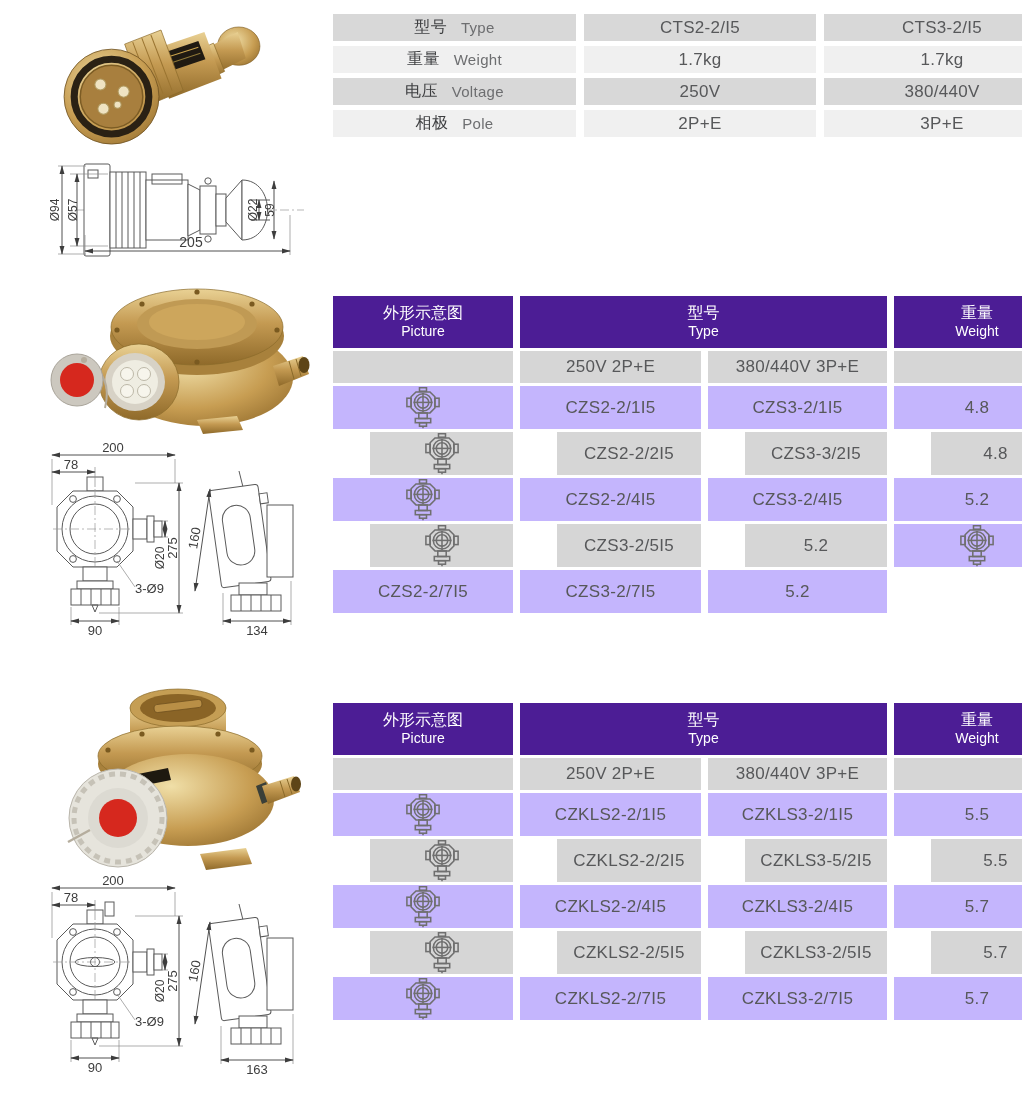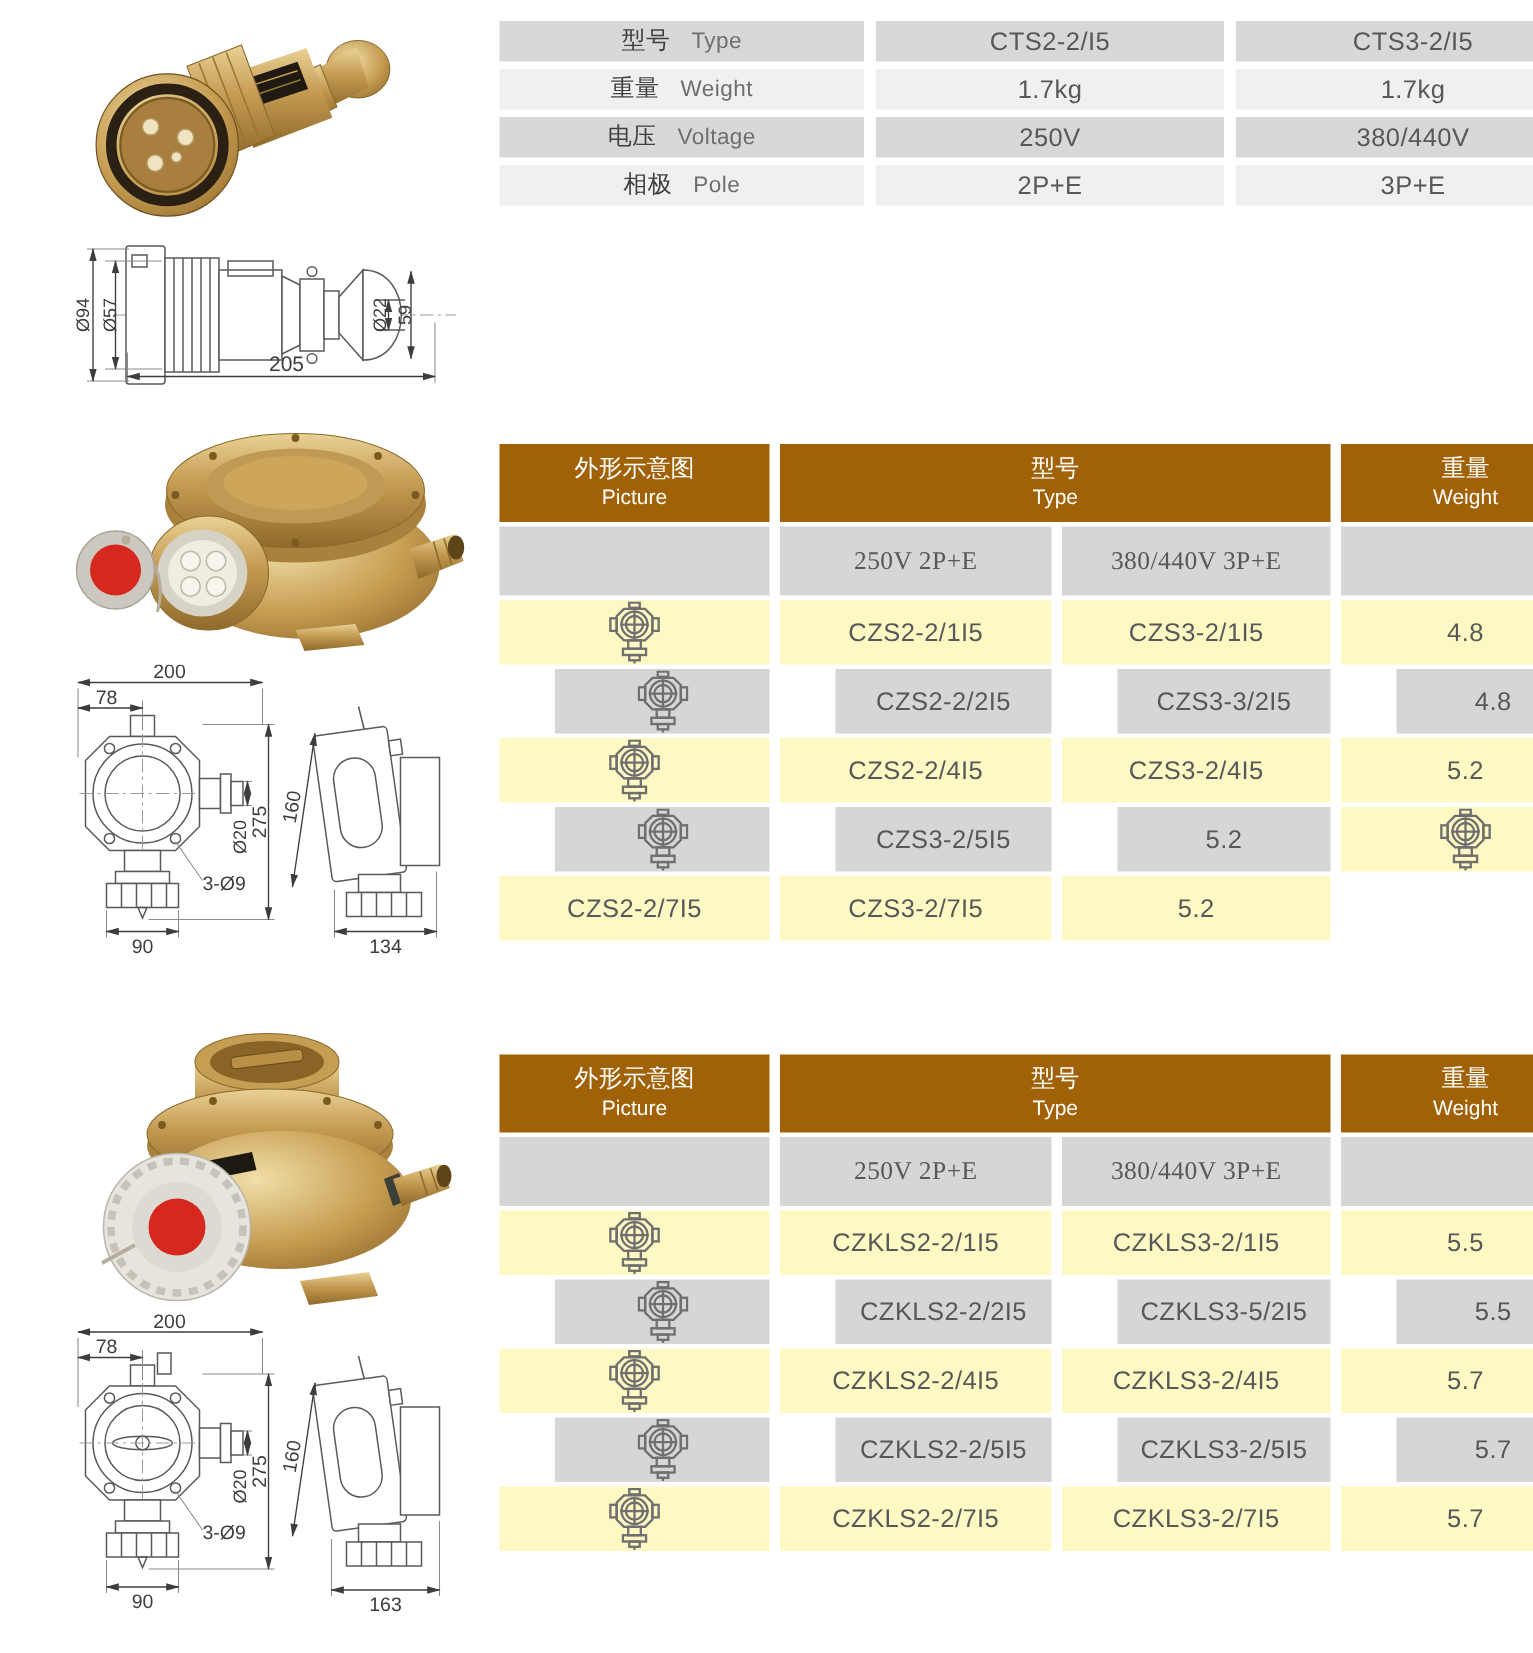--- a/index.html
+++ b/index.html
@@ -12,32 +12,32 @@
   .stable .cell{height:27px;display:flex;align-items:center;justify-content:center;
                 font-size:17px;color:#57585a;letter-spacing:.3px;}
   .stable .lblcell{gap:14px;}
   .lbl-cn{color:#3e3f41;font-size:16px;}
   .lbl-en{color:#6d6e70;font-size:15px;}
   .rowdark{background:#d8d8d8;}
   .rowlight{background:#f0f0f0;}
 
   
   .ptable{display:grid;grid-template-columns:180px 181px 179px 166px;column-gap:7px;row-gap:3px;}
-  .ptable .head{background:#a16207;color:#fff;height:52px;display:flex;flex-direction:column;
+  .ptable .head{background:#4c1d95;color:#fff;height:52px;display:flex;flex-direction:column;
                 align-items:center;justify-content:center;line-height:1.25;}
   .head .cn{font-size:16px;}
   .head .en{font-size:14px;}
   .type-head{grid-column:2/4;}
   .ptable .cell{display:flex;align-items:center;justify-content:center;
                 font-size:17px;color:#57585a;letter-spacing:.3px;}
-  .h-sub{height:46px;font-family:Liberation Serif, serif;}
+  .h-sub{height:32px;}
   .h-row{height:43px;}
   .sub{background:#d6d6d6;}
   .pdark{background:#d6d6d6;margin-left:37px;}
-  .plight{background:#fef9c3;}
+  .plight{background:#c4b5fd;}
   .sock{width:34px;height:42px;}
 
   
   .dim{font-size:12px;fill:#3d3d3d;}
   .dimb{font-size:13px;fill:#3d3d3d;}
   .oline{fill:none;stroke:#5a5a5a;stroke-width:1;}
   .olinef{fill:#fff;stroke:#5a5a5a;stroke-width:1;}
   .dline{stroke:#3d3d3d;stroke-width:0.9;fill:none;}
   .eline{stroke:#8a8a8a;stroke-width:0.7;fill:none;}
   .cline{stroke:#9a9a9a;stroke-width:0.7;fill:none;stroke-dasharray:9 3 2 3;}

